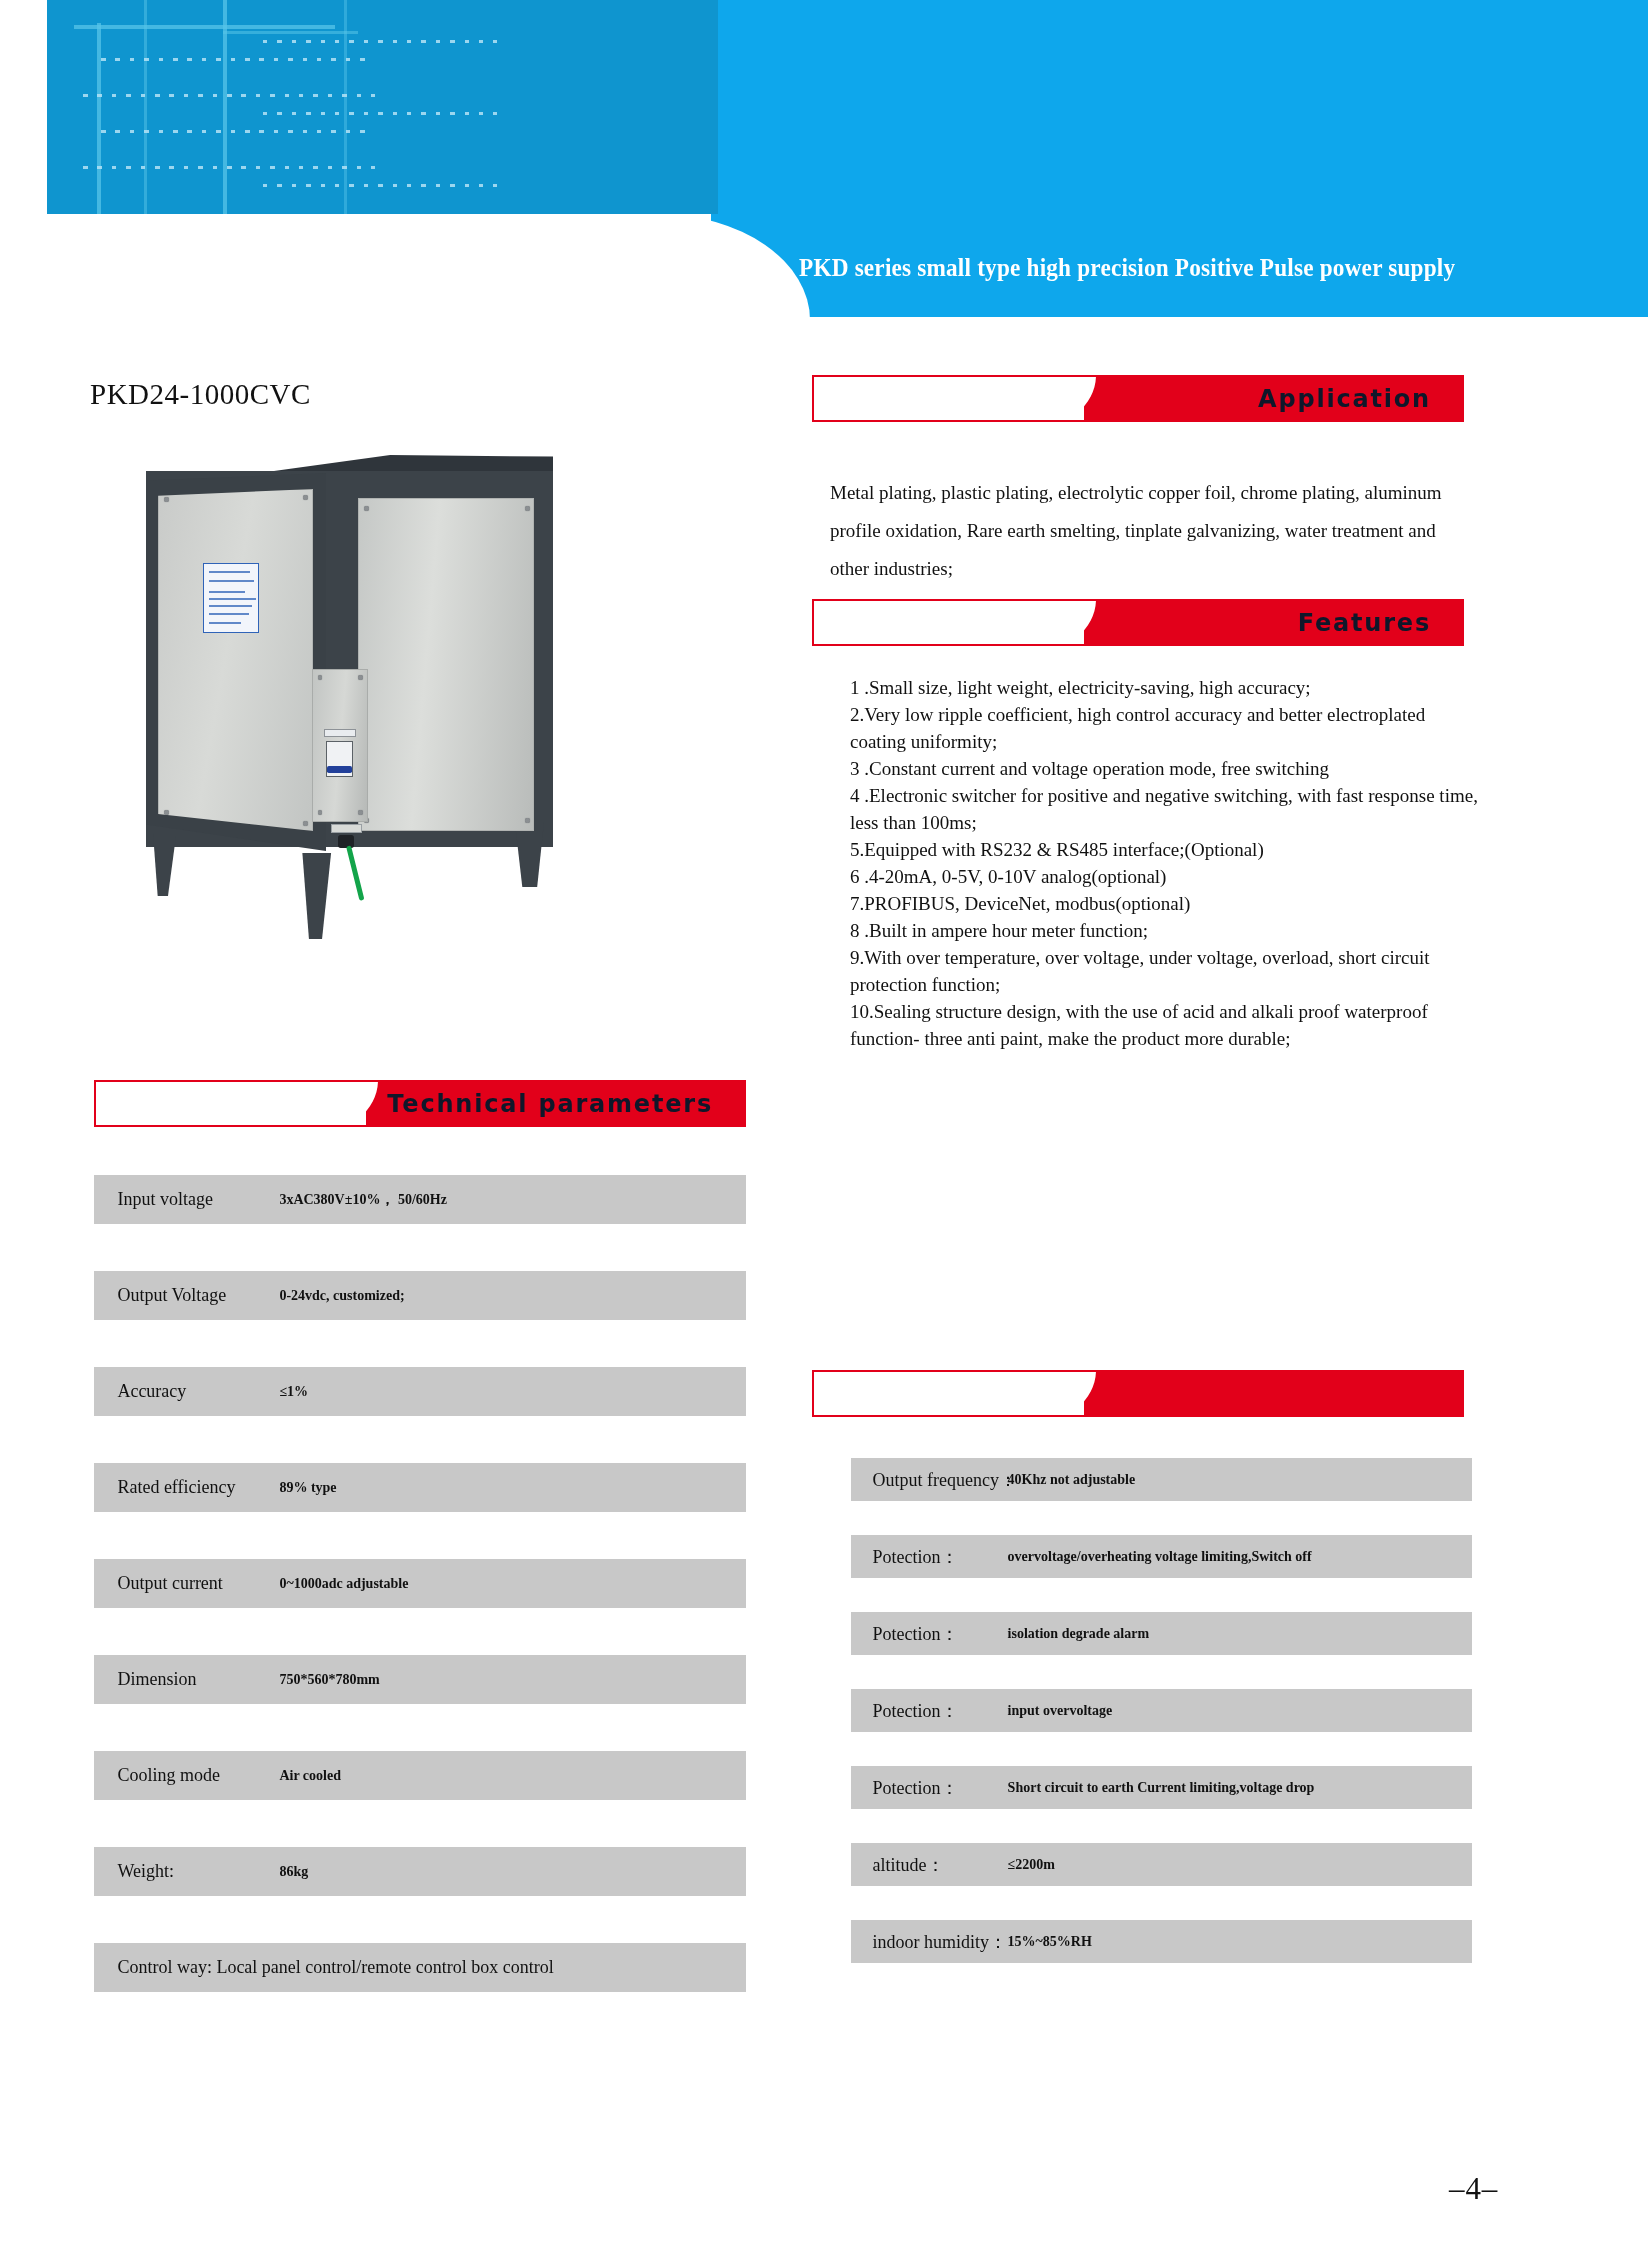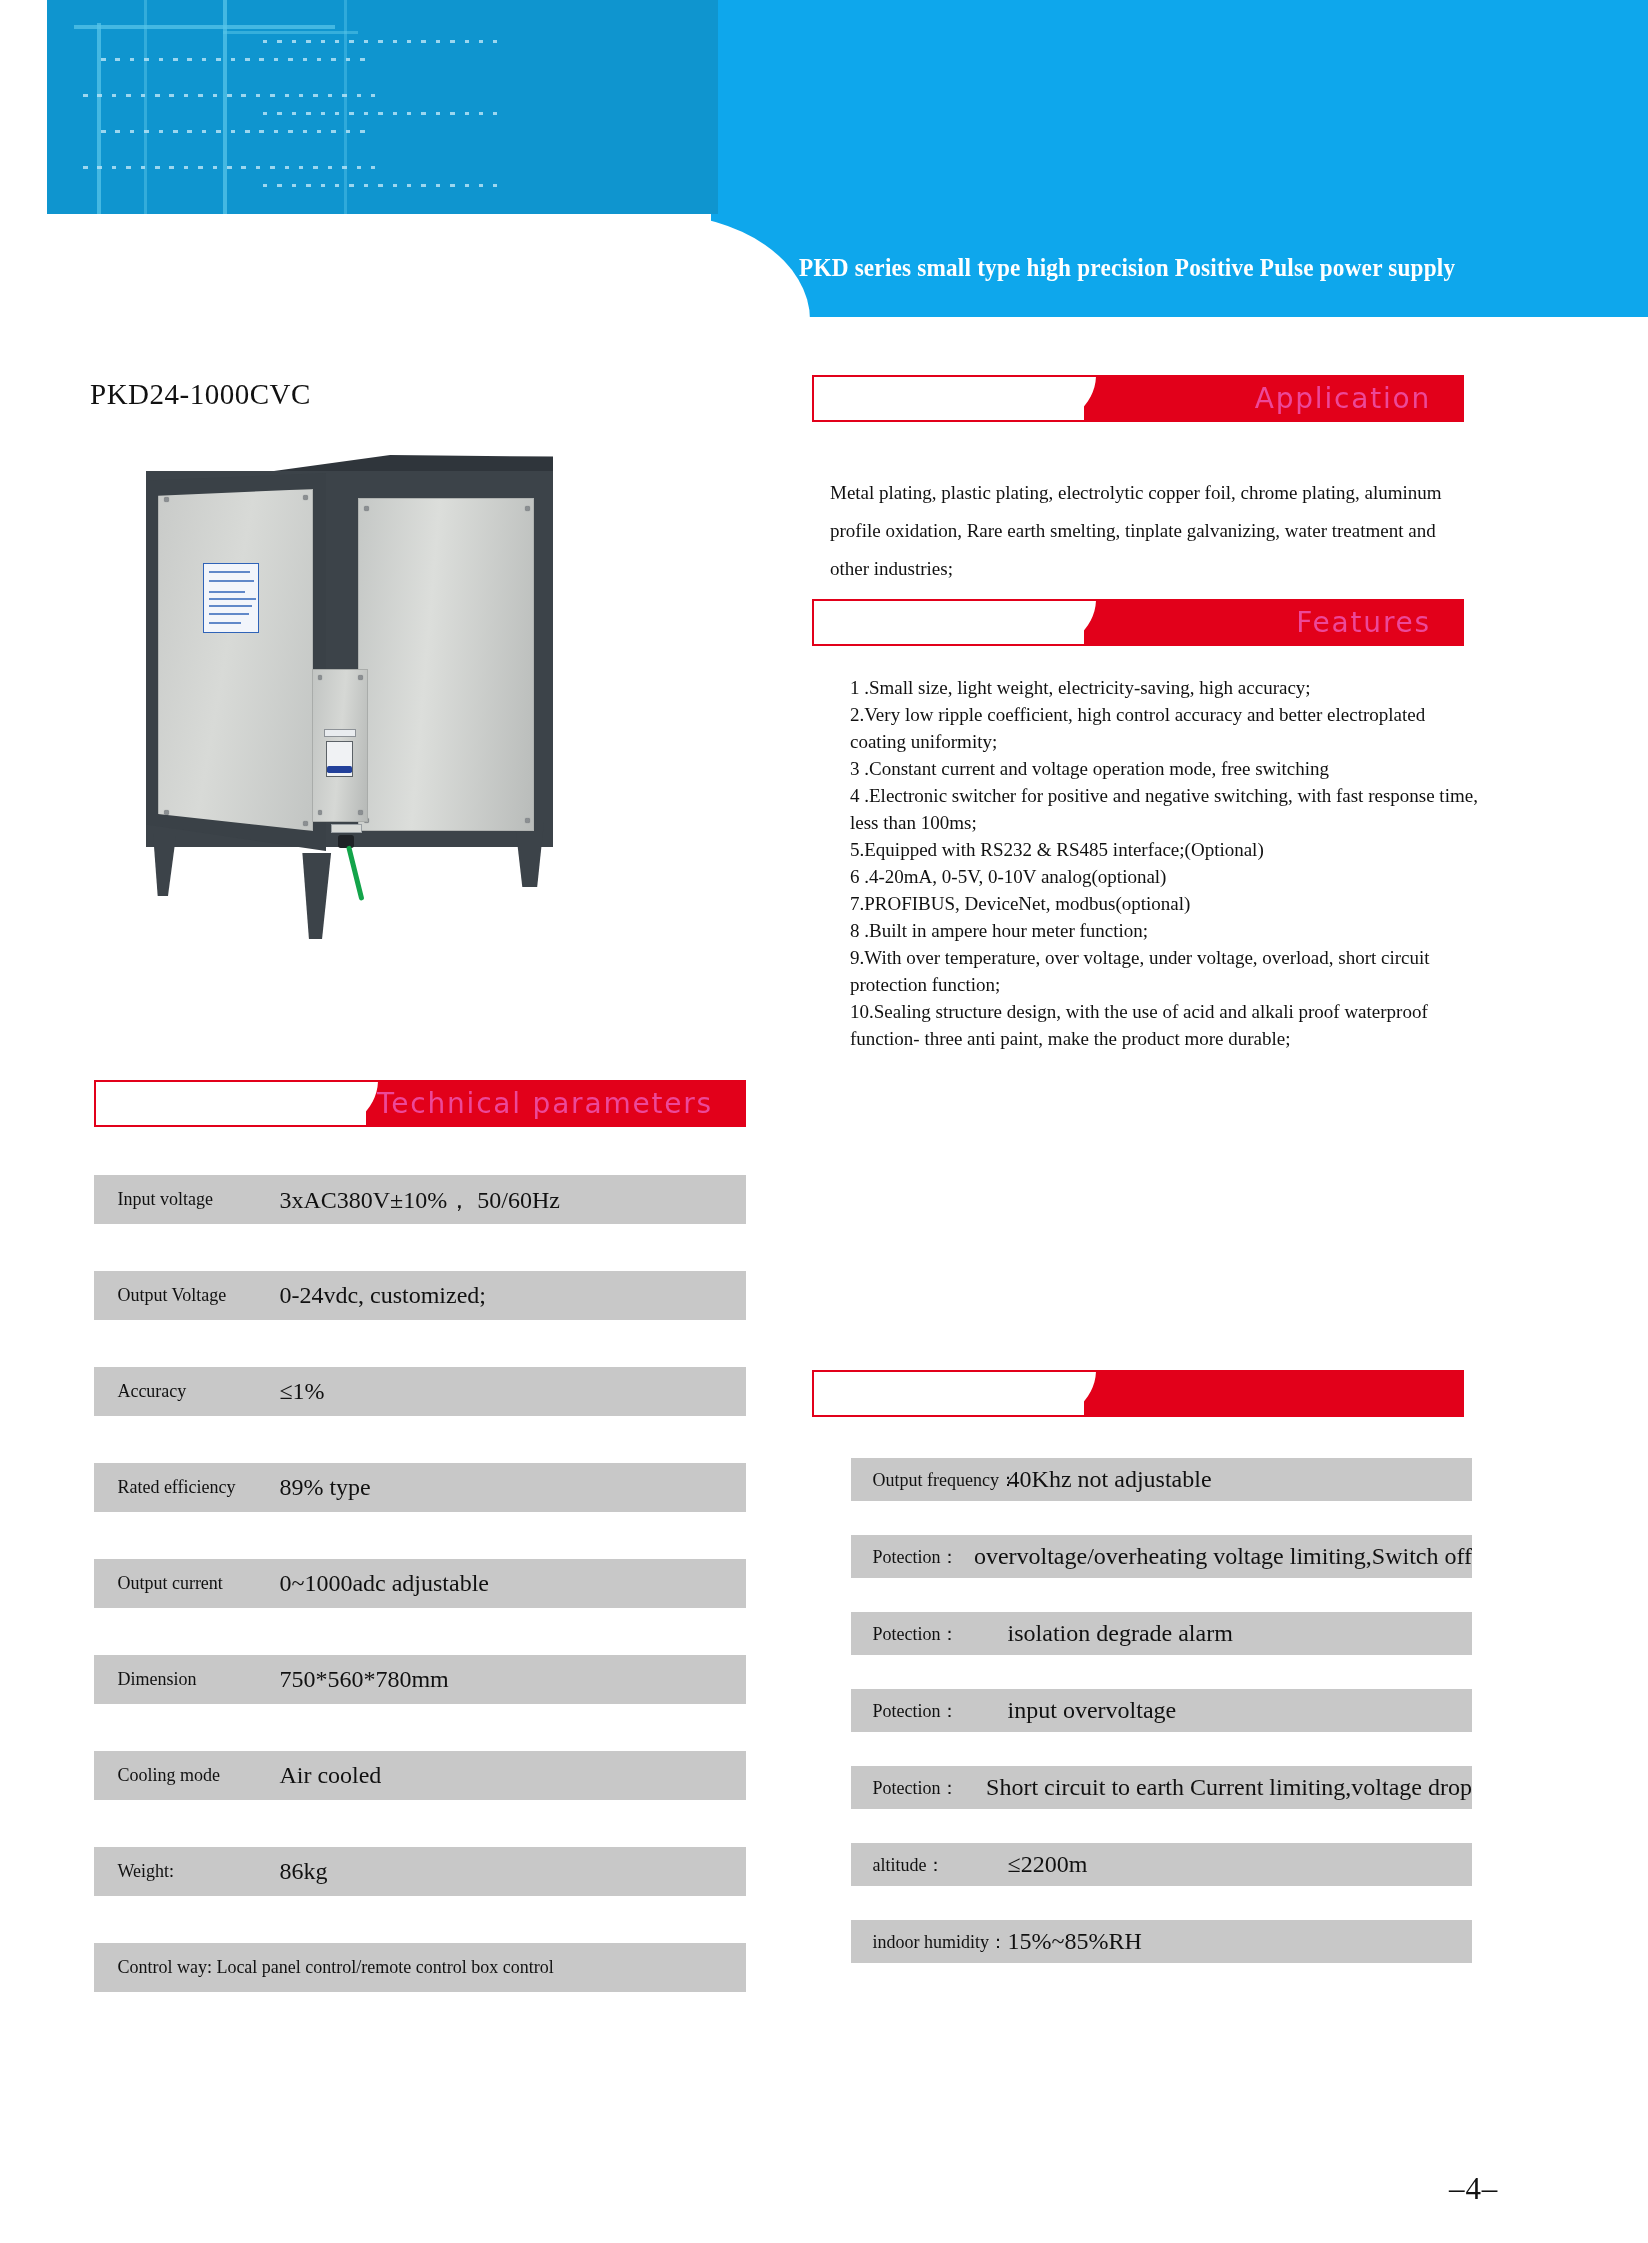--- a/index.html
+++ b/index.html
@@ -112,25 +112,26 @@
     width: 68px; height: 58px;
     background: #ffffff;
     border-bottom-right-radius: 72px 58px;
   }
   .banner-label {
     position: absolute;
     top: 0; bottom: 0;
     right: 31px;
     display: flex;
     align-items: center;
-    color: #ec4899;
+    color: #0f172a;
     font-family: "DejaVu Sans", "Liberation Sans", sans-serif;
-    font-size: 28px;
+    font-size: 24px;
     letter-spacing: 1.8px;
     white-space: nowrap;
+    font-weight: bold;
   }
 
   #banner-application { left: 812px; top: 375px; width: 652px; }
   #banner-application .banner-red { width: 378px; }
   #banner-features    { left: 812px; top: 599px; width: 652px; padding-left: 29px; }
   #banner-features .banner-red { width: 378px; }
   #banner-technical   { left: 94px; top: 1080px; width: 652px; }
   #banner-technical .banner-red { width: 378px; }
   #banner-protection  { left: 812px; top: 1370px; width: 652px; }
   #banner-protection .banner-red { width: 378px; }
@@ -186,23 +187,24 @@
   }
 
   .spec-label {
     font-size: 18px;
     color: #111;
     white-space: nowrap;
   }
   #table-technical .spec-label { width: 162px; }
   #table-protection .spec-label { width: 135px; }
   .spec-value {
-    font-size: 24px;
+    font-size: 14px;
     color: #111;
     white-space: nowrap;
+    font-weight: bold;
   }
   .spec-row.full .spec-label { width: auto; }
 
   
   .product-photo {
     position: absolute;
     left: 126px; top: 446px;
     width: 486px; height: 504px;
   }
   .cab-body {

